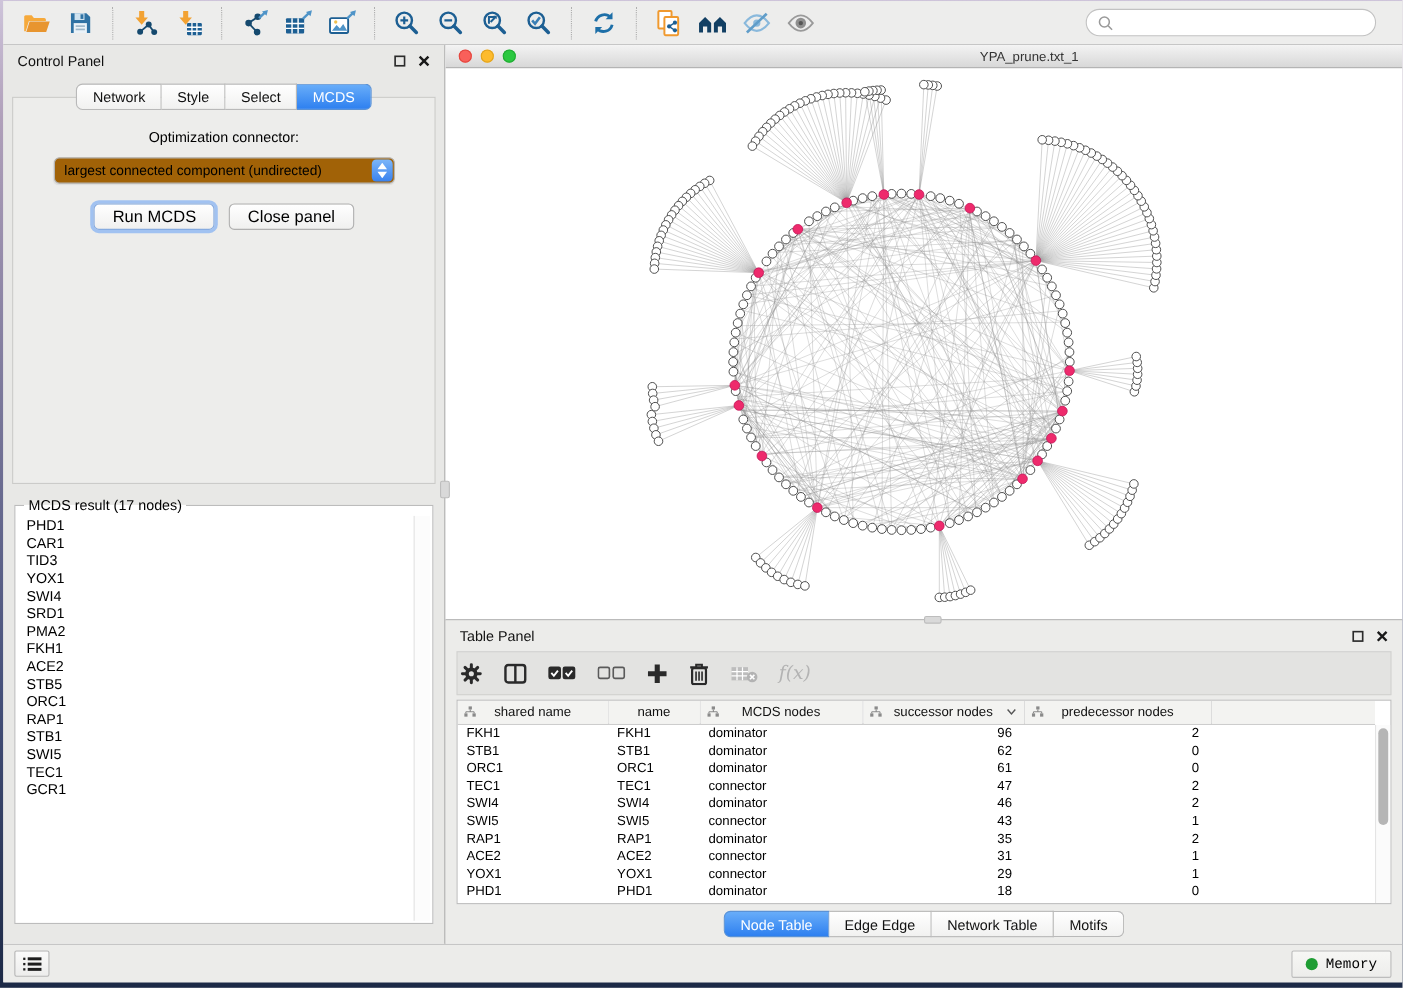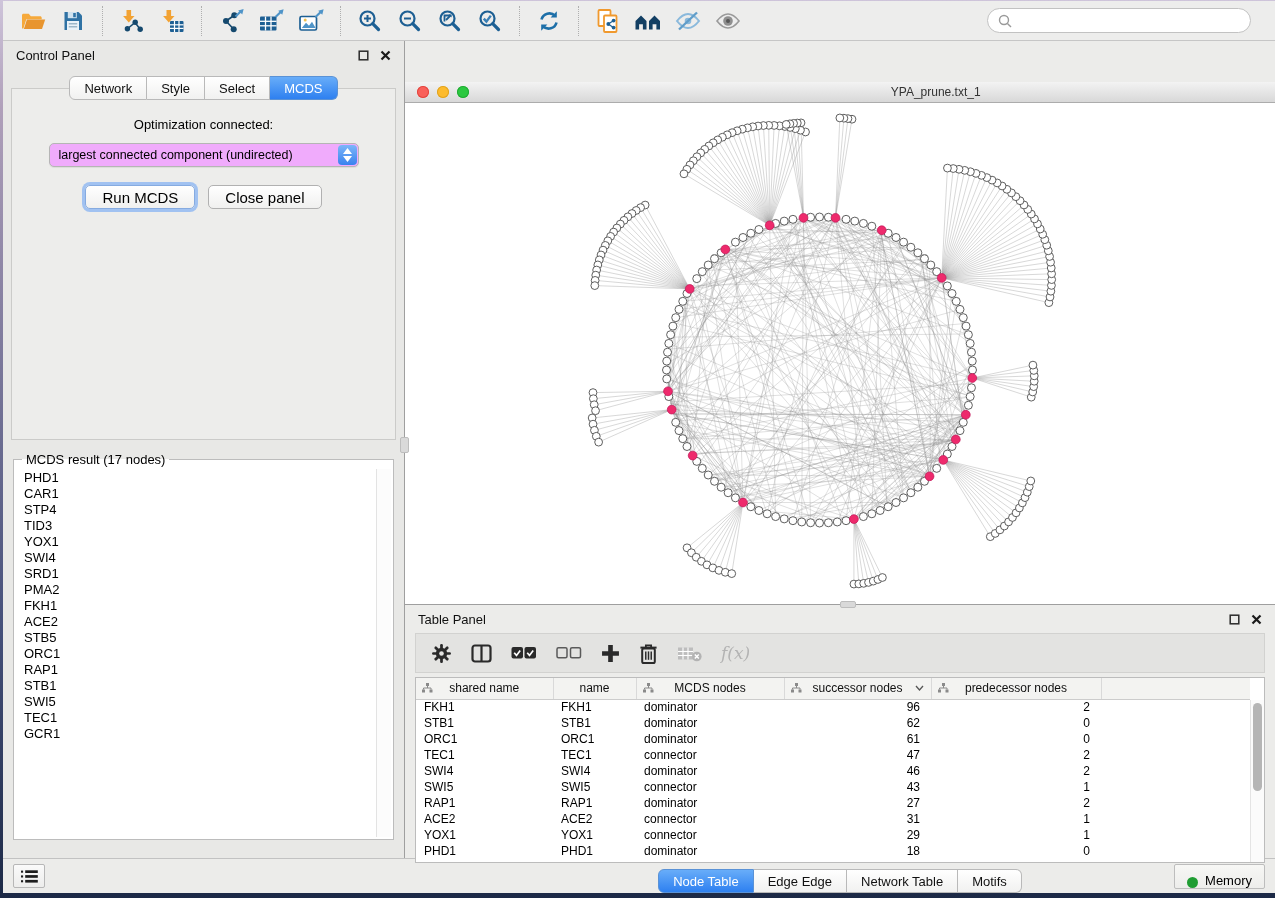--- a/index.html
+++ b/index.html
@@ -27,66 +27,66 @@
   .pt-buttons span { display:flex; cursor:pointer; }
 
   .seg-tabs { display:flex; justify-content:center; position:relative; z-index:2; flex:none; margin-top:7px; }
   .seg-tab { font-size:13px; font-family:"Liberation Sans",sans-serif; padding:3px 14px; height:24px; background:linear-gradient(#ffffff,#f1f1f0); border:1px solid #b9b9b9; border-left:none; color:#111; cursor:pointer; }
   .seg-tab:first-child { border-left:1px solid #b9b9b9; border-radius:6px 0 0 6px; }
   .seg-tab:last-child { border-radius:0 6px 6px 0; }
   .seg-tab.active { background:linear-gradient(#68adf9,#2e80f0); color:#fff; border-color:#5a92d6; }
 
   .cp-inner { margin:-12px 8px 0; border:1px solid #cbcbc9; background:#ededeb; height:352px; flex:none; text-align:center; padding-top:28px; }
   .opt-label { font-size:13px; margin-bottom:11px; color:#000; }
-  .mac-select { width:310px; height:24px; margin:0 auto; background:#f0abfc; border:1px solid #b5b5b5; border-radius:5px; display:flex; align-items:center; padding-left:9px; box-shadow:0 1px 1px rgba(0,0,0,.07); cursor:pointer;justify-content:space-between; }
+  .mac-select { width:310px; height:24px; margin:0 auto; background:#a16207; border:1px solid #b5b5b5; border-radius:5px; display:flex; align-items:center; padding-left:9px; box-shadow:0 1px 1px rgba(0,0,0,.07); cursor:pointer;justify-content:space-between; }
   .mac-select .val { font-size:12.5px; white-space:nowrap; color:#000; }
   .stepper { margin-left:auto; width:19px; align-self:stretch; margin-top:1px; margin-bottom:1px; margin-right:1px; border-radius:4px; background:linear-gradient(#7cb6f9,#3a82ee); display:flex; flex-direction:column; align-items:center; justify-content:center; gap:2px; }
   .btn-row { margin-top:18px; display:flex; justify-content:center; gap:13px; }
   .btn { font-size:15px; font-family:"Liberation Sans",sans-serif; padding:3px 16px; height:24px; background:linear-gradient(#ffffff,#f0f0ef); border:1px solid #b1b1b1; border-radius:5px; color:#000; cursor:pointer; }
   .btn.focus-ring { box-shadow:0 0 0 3px rgba(110,165,245,.6); border-color:#86abe0; }
 
   .result-group { margin:12px 10px 18px; flex:1; min-height:0; border:1px solid #bcbcbc; background:#fff; position:relative; }
   .result-group legend { font-size:13px; padding:0 4px; margin-left:8px; color:#000; }
   .result-list { list-style:none; padding:3px 10px; font-size:13px; line-height:16px; color:#000; }
   .list-scroll { position:absolute; top:2px; right:2px; bottom:2px; width:15px; border-left:1px solid #e3e3e3; background:#fcfcfc; }
 
   
   .right-col { flex:1; min-width:0; display:flex; flex-direction:column; }
 
-  .net-frame { height:523px; flex:none; background:#fff; border-bottom:1px solid #9f9f9f; position:relative; overflow:hidden;margin-top:41px; }
+  .net-frame { height:523px; flex:none; background:#fff; border-bottom:1px solid #9f9f9f; position:relative; overflow:hidden; }
   .net-titlebar { height:21px; background:linear-gradient(#f3f3f3,#d8d8d8); border-bottom:1px solid #acacac; position:relative; }
   .tl { position:absolute; top:4px; width:12px; height:12px; border-radius:50%; cursor:pointer; }
   .tl.red { left:12px; background:#f9605a; box-shadow:inset 0 0 0 1px #e2463f; }
   .tl.yellow { left:32px; background:#fdbb2d; box-shadow:inset 0 0 0 1px #e0a320; }
   .tl.green { left:52px; background:#2bc840; box-shadow:inset 0 0 0 1px #22aa34; }
   .net-title { position:absolute; top:3px; left:61%; transform:translateX(-50%); font-size:12px; color:#333; }
   svg.graph { display:block; width:100%; height:501px; }
 
   
   .table-panel { flex:1; min-height:0; display:flex; flex-direction:column; background:#ececea; position:relative; }
   .h-grip { position:absolute; top:-4px; left:50%; width:16px; height:7px; background:#d9d9d9; border:1px solid #bdbdbd; border-radius:2px; z-index:6; }
-  .tp-toolbar { height:40px; flex:none; margin:0 10px; background:#e3e3e1; border:1px solid #d2d2d0; display:flex; align-items:center; gap:19px; padding:0 15px; }
+  .tp-toolbar { height:40px; flex:none; margin:0 10px; background:#e3e3e1; border:1px solid #d2d2d0; display:flex; align-items:center; gap:19px; padding:0 2px; }
   .tp-ic { display:flex; align-items:center; justify-content:center; background:transparent; border:none; cursor:pointer; padding:0; }
   .fx { font-family:"DejaVu Serif", serif; font-style:italic; font-size:17px; color:#b3b3b3; }
 
   .table-wrap { margin:4px 10px 0; background:#fff; border:1px solid #bcbcbc; height:186px; flex:none; position:relative; overflow:hidden; }
   table { border-collapse:collapse; table-layout:fixed; width:calc(100% - 14px); font-size:12px; }
   th { height:21px; background:#f3f3f1; border-right:1px solid #d9d9d9; border-bottom:1px solid #cccccc; font-weight:normal; position:relative; font-size:12px; color:#111; white-space:nowrap; cursor:pointer; }
   th .attr-ic { position:absolute; left:6px; top:50%; transform:translateY(-50%); display:flex; }
   th .sort-ic { position:absolute; right:7px; top:50%; transform:translateY(-50%); display:flex; }
   td { height:16px; padding:0 8px; white-space:nowrap; overflow:hidden; color:#000; }
   td.num { text-align:right; padding-right:11px; }
   .v-scroll { position:absolute; top:22px; right:0; bottom:0; width:14px; background:#fbfbfb; border-left:1px solid #e4e4e4; cursor:pointer; }
   .v-thumb { position:absolute; top:3px; left:2px; width:9px; height:88px; border-radius:5px; background:#b5b5b5; }
   .tp-tabs { margin:6px 0 5px; }
 
   
   .status-bar { height:35px; flex:none; background:#ececea; border-top:1px solid #c2c2c2; display:flex; align-items:center; padding:0 10px; }
   .sb-left { width:32px; height:24px; border:1px solid #b7b7b7; background:linear-gradient(#fafafa,#ededec); display:flex; align-items:center; justify-content:center; border-radius:2px; cursor:pointer; }
-  .memory-btn { margin-left:auto; height:25px; border:1px solid #bdbdbd; background:linear-gradient(#f7f7f5,#ededeb); display:flex; align-items:flex-end; gap:7px; padding:0 12px; font-size:13px; font-family:Liberation Sans, sans-serif; border-radius:2px; color:#000; cursor:pointer; }
+  .memory-btn { margin-left:auto; height:25px; border:1px solid #bdbdbd; background:linear-gradient(#f7f7f5,#ededeb); display:flex; align-items:center; gap:7px; padding:0 12px; font-size:13px; font-family:Liberation Mono, monospace; border-radius:2px; color:#000; cursor:pointer; }
   .mem-dot { width:11px; height:11px; border-radius:50%; }
 </style>
 </head>
 <body>
 
 <div class="app">
 
   <div class="toolbar">
     <div class="tb-groups">
         <button class="tb-btn">
@@ -312,21 +312,21 @@
       </div>
 
       <div class="seg-tabs">
           <button class="seg-tab">Network</button>
           <button class="seg-tab">Style</button>
           <button class="seg-tab">Select</button>
           <button class="seg-tab active">MCDS</button>
         </div>
 
       <div class="cp-inner">
-        <div class="opt-label">Optimization connected:</div>
+        <div class="opt-label">Optimization connector:</div>
         <div class="mac-select">
           <span class="val">largest connected component (undirected)</span>
           <span class="stepper">
             <svg width="9" height="6" viewBox="0 0 9 6">
                 <path d="M4.5 0L9 6H0z" fill="#fff"></path>
               </svg>
             <svg width="9" height="6" viewBox="0 0 9 6">
                 <path d="M4.5 6L0 0h9z" fill="#fff"></path>
               </svg>
           </span>
@@ -335,21 +335,20 @@
           <button class="btn focus-ring">Run MCDS</button>
           <button class="btn">Close panel</button>
         </div>
       </div>
 
       <fieldset class="result-group">
         <legend>MCDS result (17 nodes)</legend>
         <ul class="result-list">
             <li>PHD1</li>
             <li>CAR1</li>
-            <li>STP4</li>
             <li>TID3</li>
             <li>YOX1</li>
             <li>SWI4</li>
             <li>SRD1</li>
             <li>PMA2</li>
             <li>FKH1</li>
             <li>ACE2</li>
             <li>STB5</li>
             <li>ORC1</li>
             <li>RAP1</li>
@@ -1290,21 +1289,21 @@
                   <td>SWI5</td>
                   <td>connector</td>
                   <td class="num">43</td>
                   <td class="num">1</td>
                   <td></td>
                 </tr>
                 <tr>
                   <td>RAP1</td>
                   <td>RAP1</td>
                   <td>dominator</td>
-                  <td class="num">27</td>
+                  <td class="num">35</td>
                   <td class="num">2</td>
                   <td></td>
                 </tr>
                 <tr>
                   <td>ACE2</td>
                   <td>ACE2</td>
                   <td>connector</td>
                   <td class="num">31</td>
                   <td class="num">1</td>
                   <td></td>

